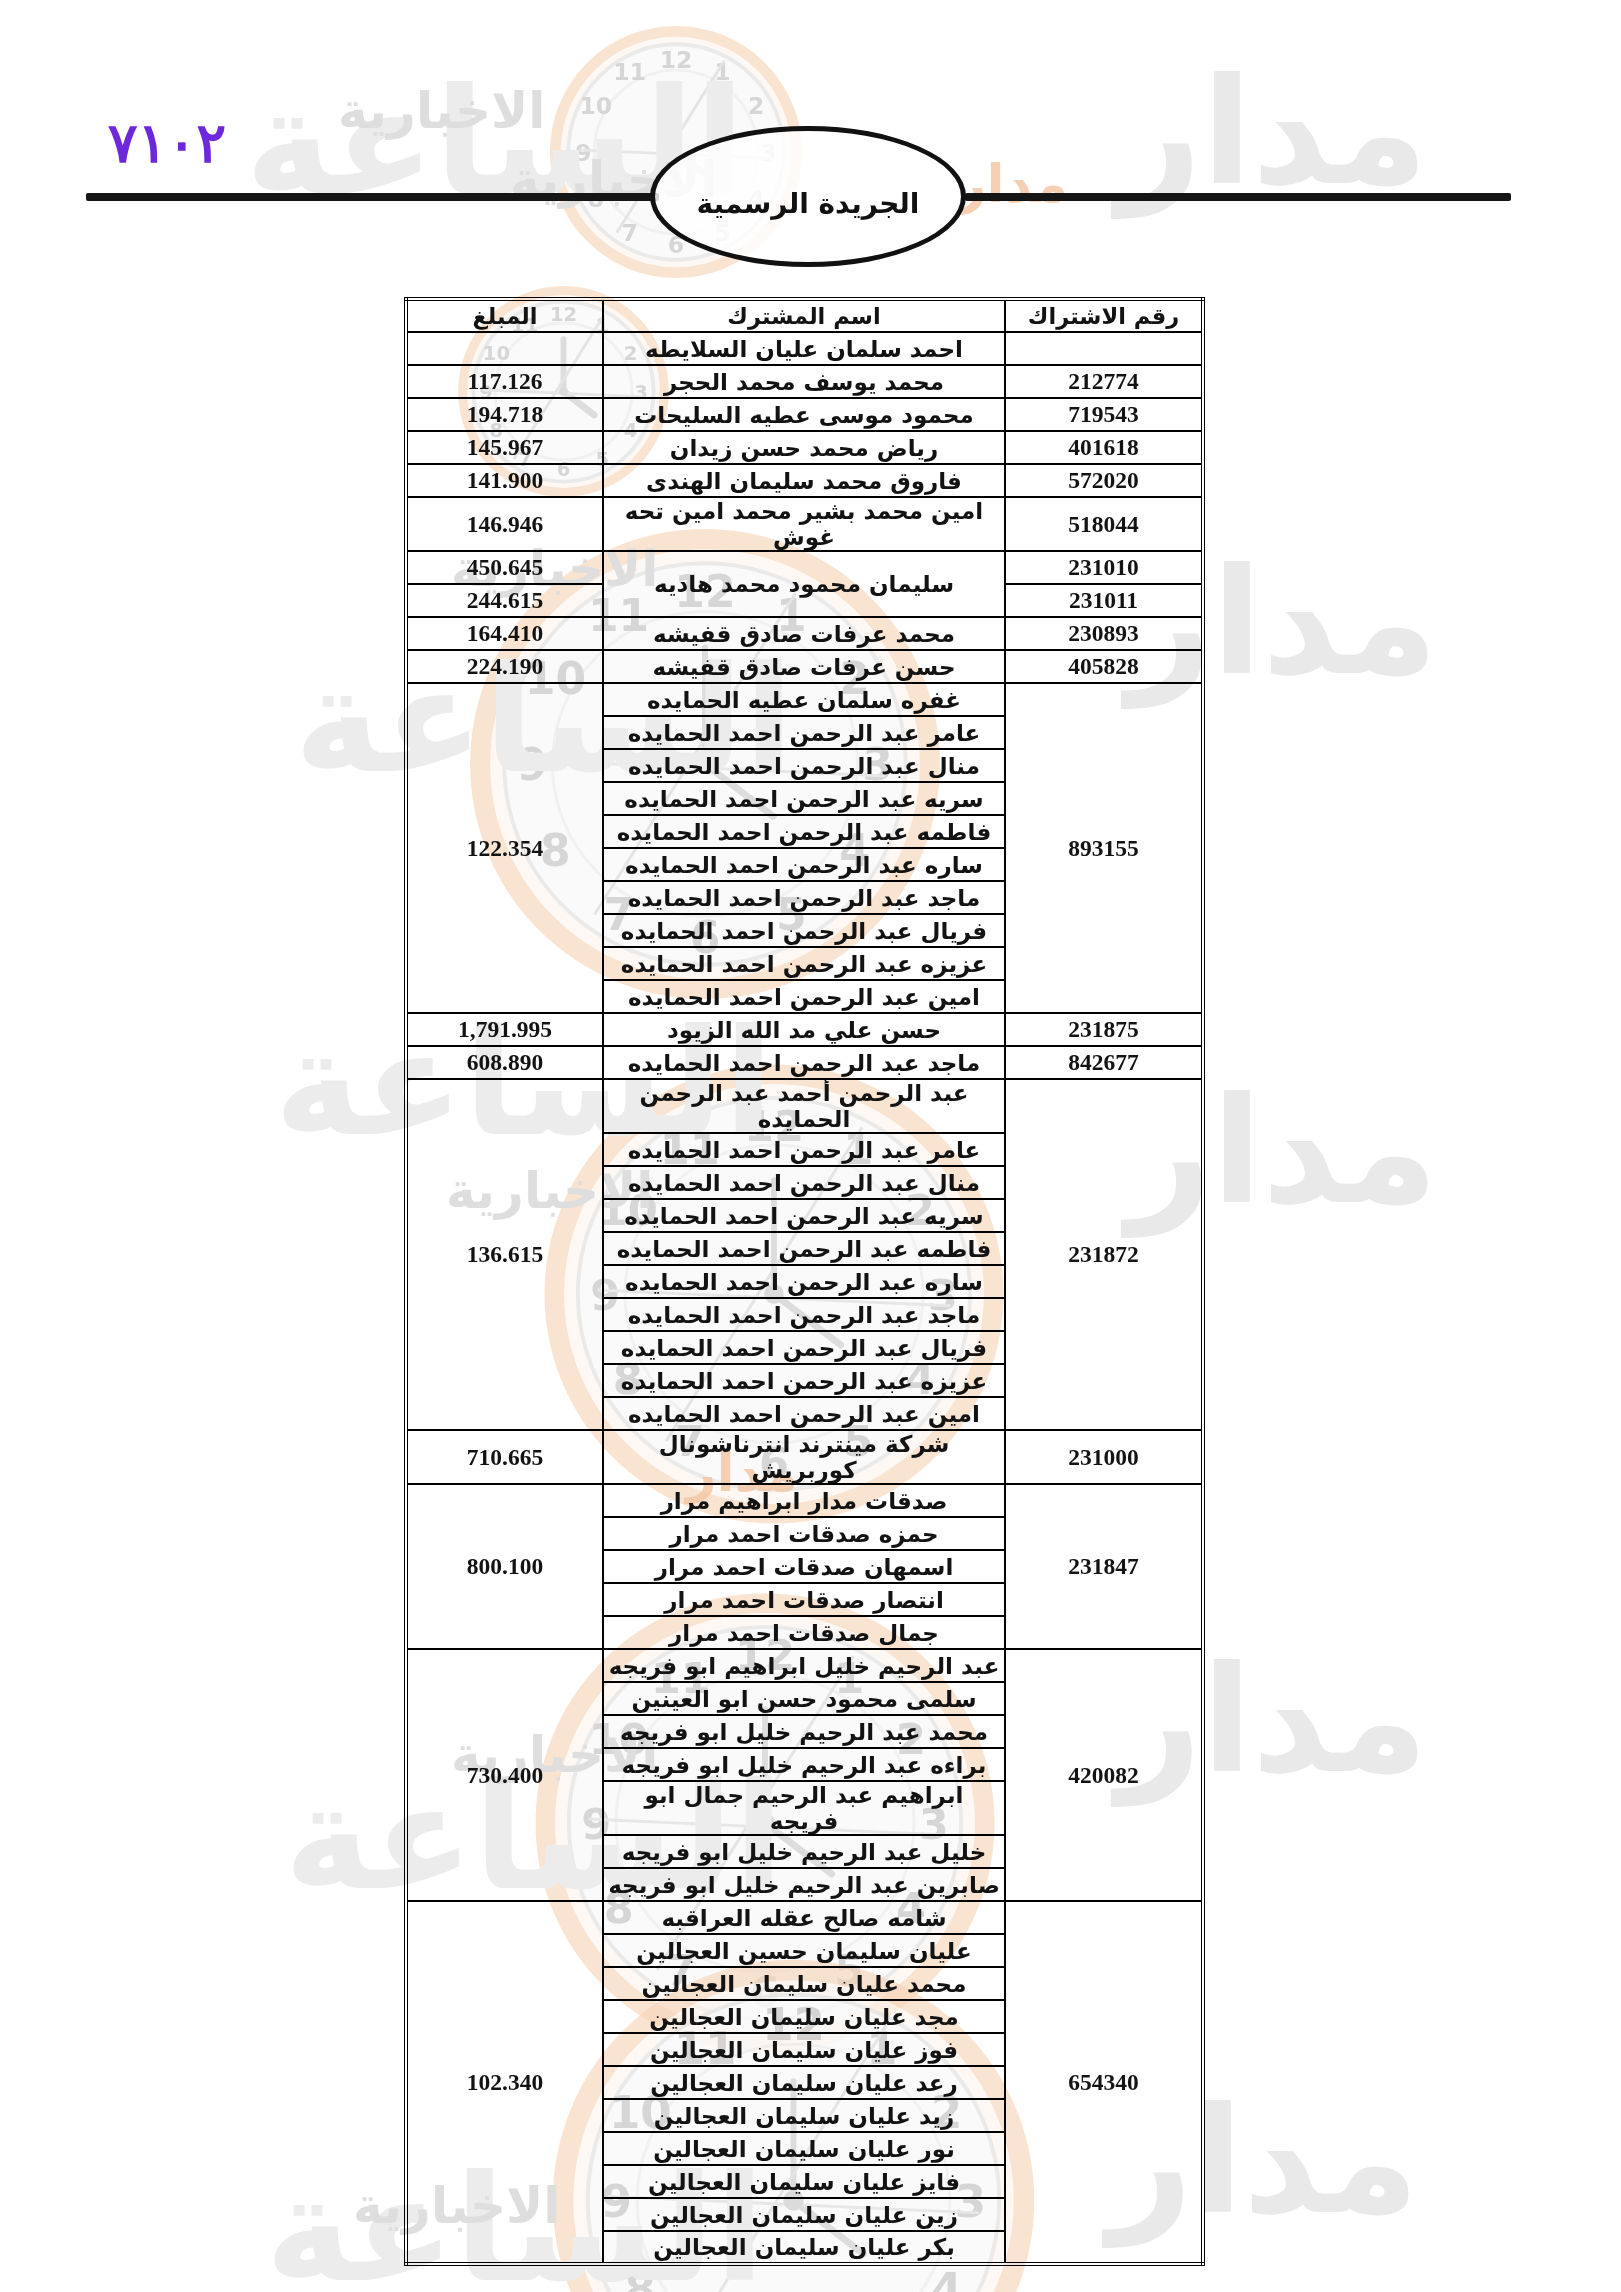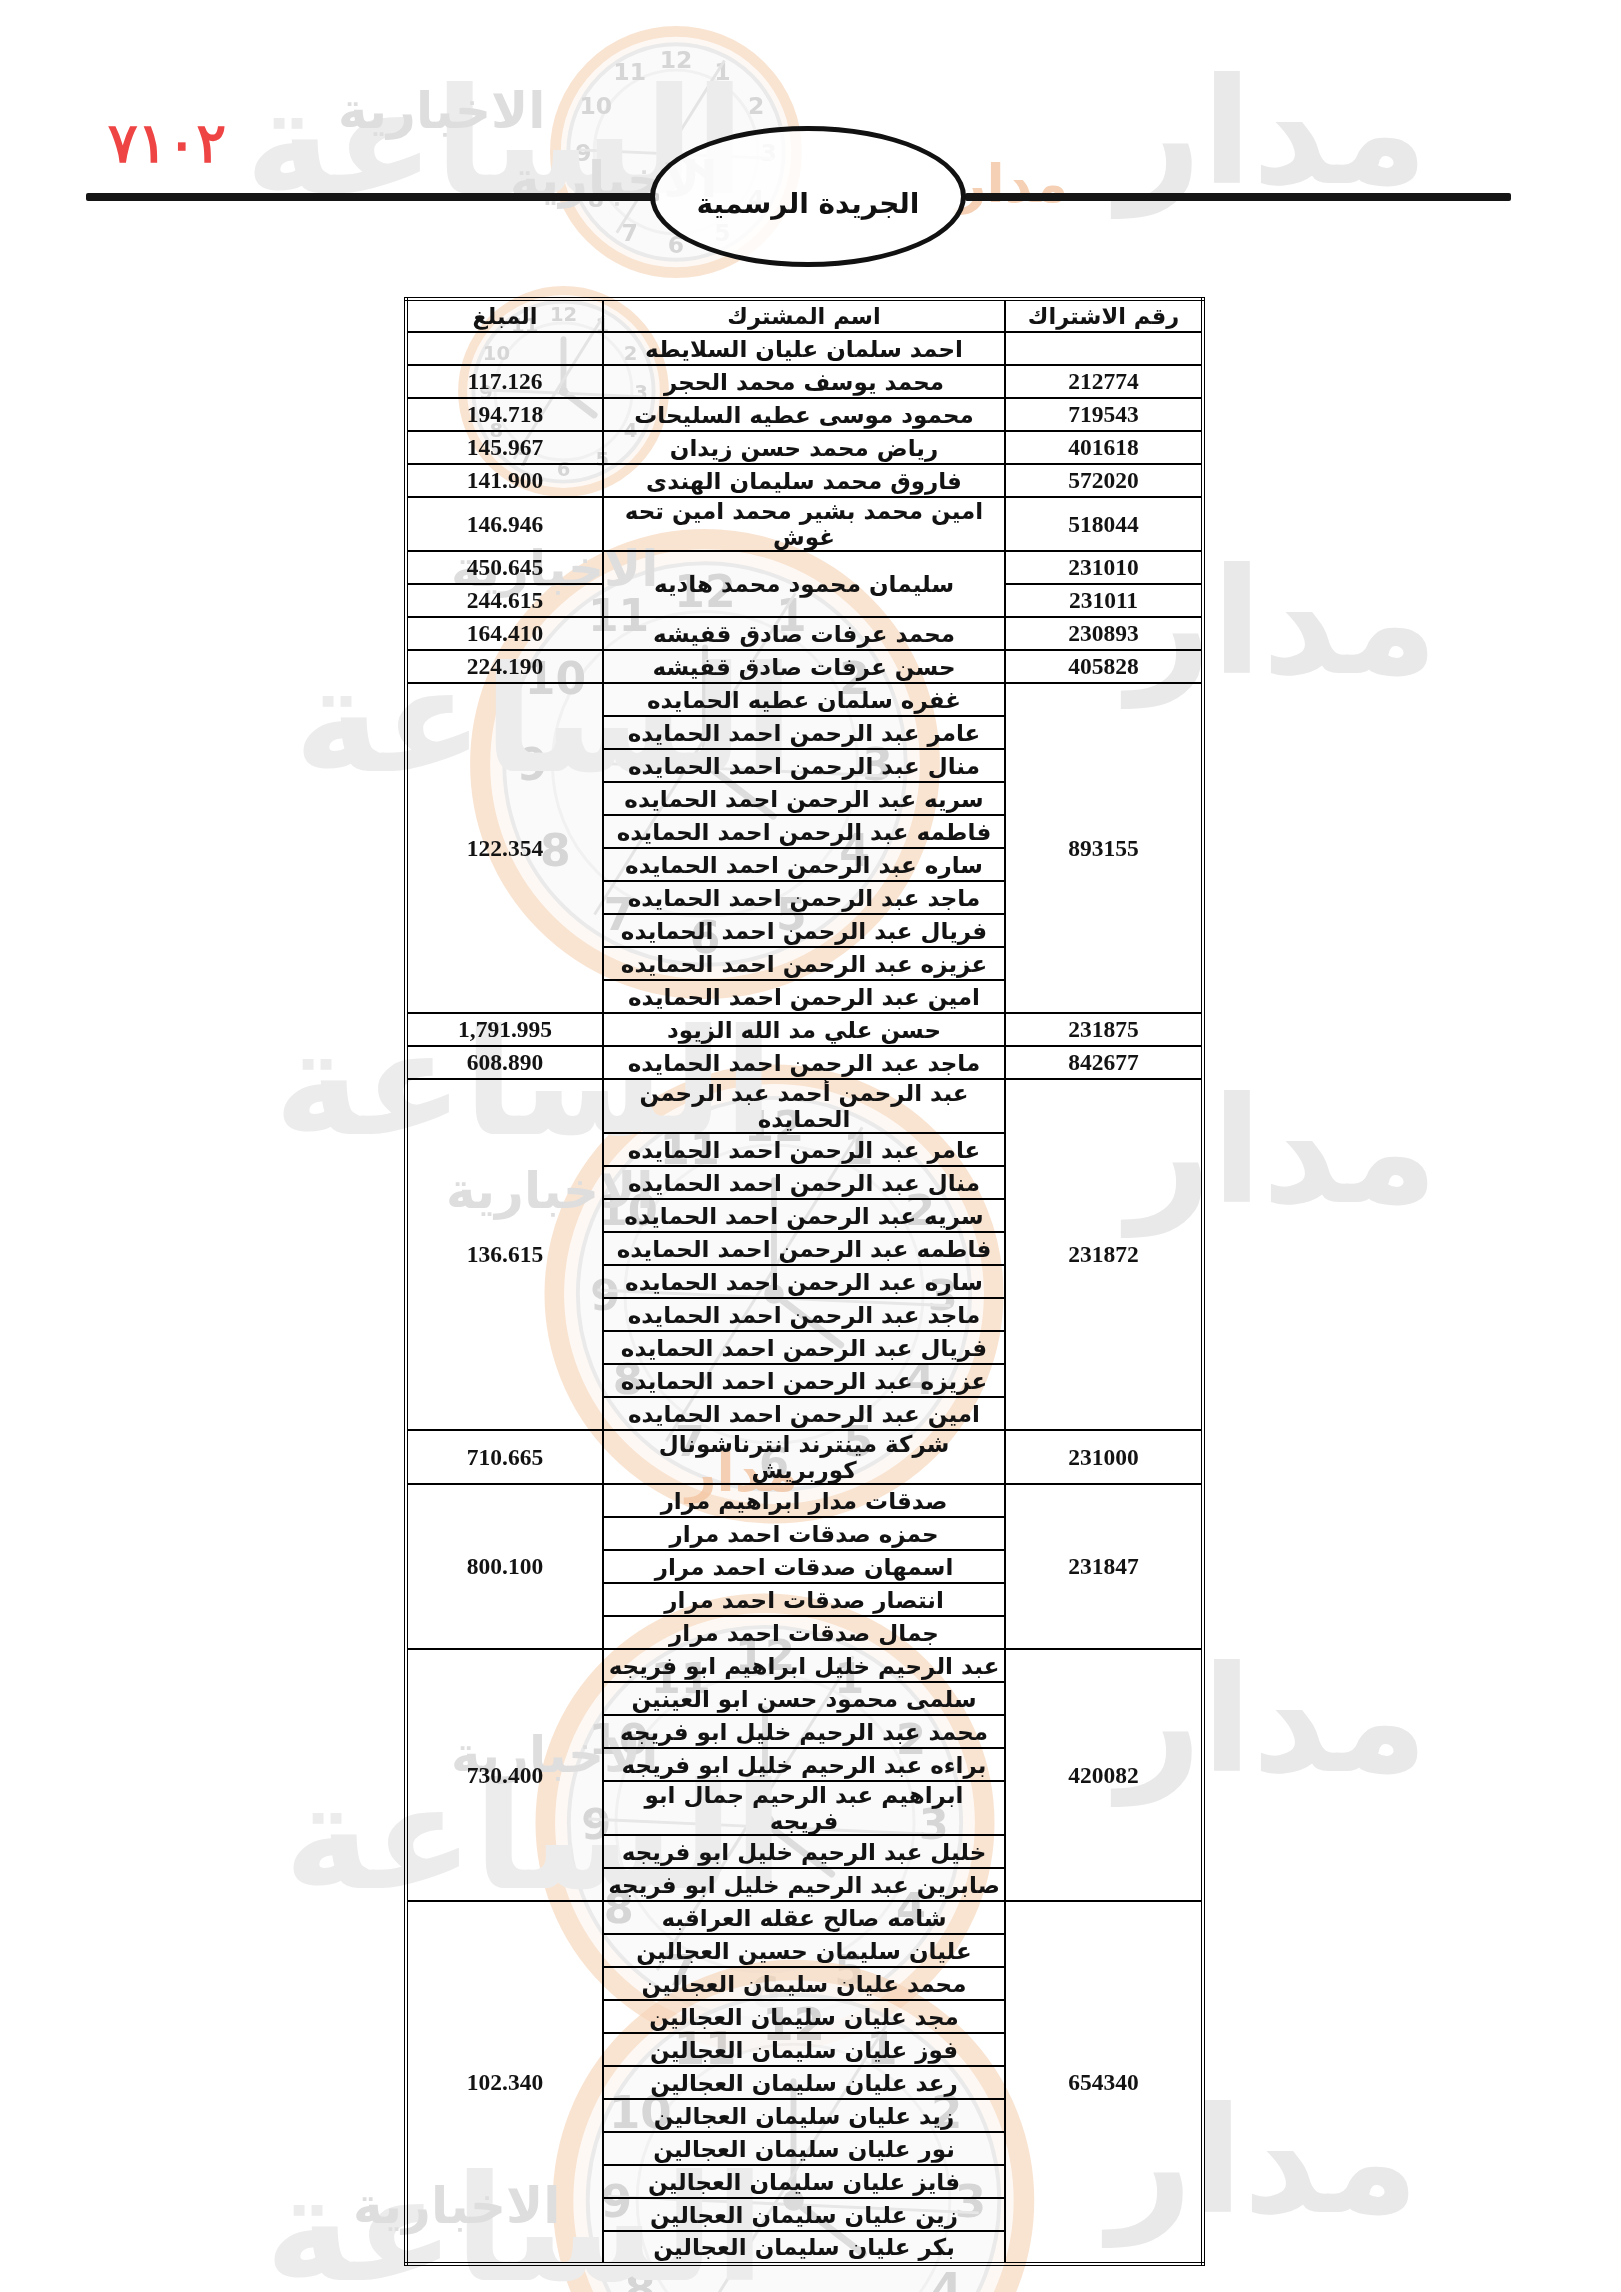--- a/index.html
+++ b/index.html
@@ -13,21 +13,21 @@
   .wm-abs{position:absolute;white-space:nowrap;line-height:1;}
   .wm-clock{opacity:.85;}
   .wm-saa{font-weight:bold;color:#ececec;font-size:147px;letter-spacing:2px;}
   .wm-madar-big{font-weight:bold;color:#e9e9e9;font-size:147px;}
   .wm-akhb{font-weight:bold;color:#dedede;font-size:50px;}
   .wm-madar-peach{font-weight:bold;color:#f3c5a2;font-size:53px;opacity:.8;}
   
   .page-number{
     position:absolute;top:110px;left:108px;z-index:2;
     font-family:"DejaVu Serif","Liberation Serif",serif;
-    font-weight:bold;font-size:55px;color:#ef4444;direction:rtl;
+    font-weight:bold;font-size:55px;color:#6d28d9;direction:rtl;
   }
   .rule{position:absolute;top:193px;height:7.8px;background:#151515;z-index:1;border-radius:2px;}
   .rule-left{right:962px;width:573px;}   
   .rule-right{right:110px;width:546px;}  
   .title-ellipse{
     position:absolute;top:126px;right:655px;width:306px;height:131px;z-index:2;
     border:5.9px solid #111;border-radius:50%;
     background:rgba(255,255,255,.82);
     display:flex;align-items:center;justify-content:center;
   }

